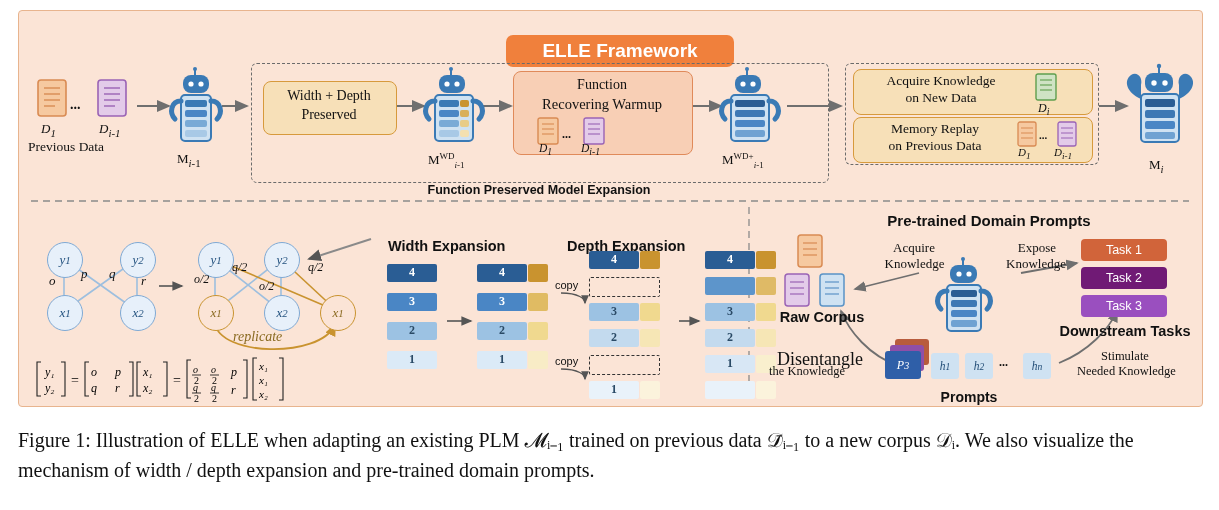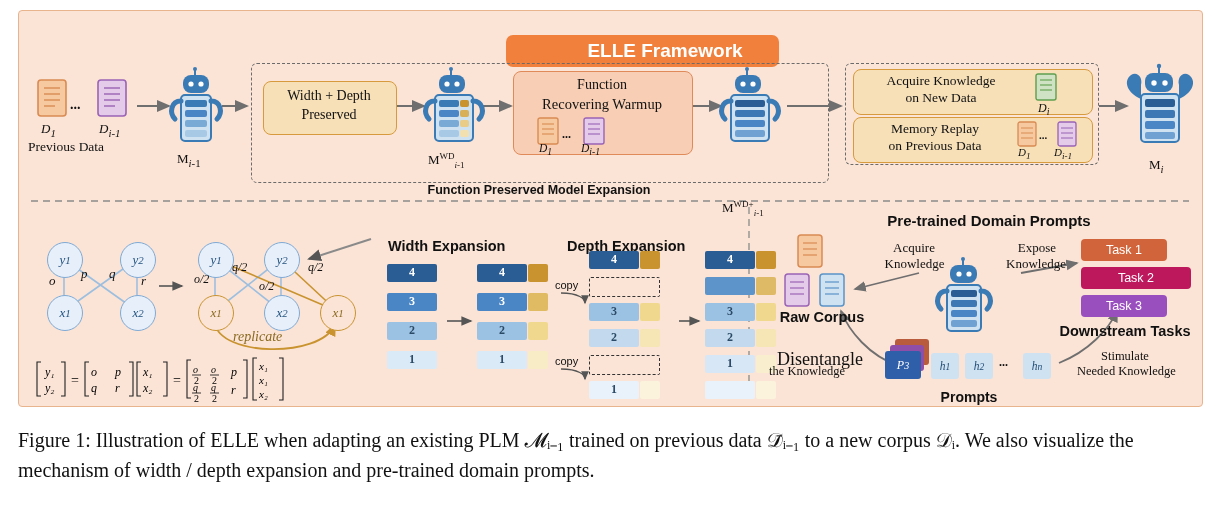--- a/index.html
+++ b/index.html
@@ -3,21 +3,21 @@
 <meta charset="utf-8">
 <style>
   html,body{margin:0;padding:0;background:#ffffff;}
   body{width:1219px;height:510px;font-family:"Liberation Serif",serif;color:#111;position:relative;overflow:hidden;}
   #fig{position:absolute;left:18px;top:10px;width:1183px;height:395px;background:#fbe4d6;border:1px solid #e8b48e;border-radius:4px;}
   .dashed{position:absolute;border:1.6px dashed #6b6b6b;border-radius:6px;}
   .solidbox{position:absolute;border:1.6px solid #d79a3c;border-radius:8px;background:#f7e0b8;}
   .pinkbox{position:absolute;border:1.6px solid #e08a5a;border-radius:8px;background:#f8cfb5;}
   .lbl{position:absolute;font-family:"Liberation Serif",serif;}
   .center{text-align:center;}
-  .title-pill{position:absolute;left:487px;top:24px;width:228px;height:32px;background:#f0803c;border-radius:7px;color:#fff;font-size:19px;font-weight:bold;display:flex;align-items:center;justify-content:center;font-family:"Liberation Sans",sans-serif;padding-left:45px;}
+  .title-pill{position:absolute;left:487px;top:24px;width:228px;height:32px;background:#f0803c;border-radius:7px;color:#fff;font-size:19px;font-weight:bold;display:flex;align-items:center;justify-content:center;font-family:"Liberation Sans",sans-serif;}
   .cap{position:absolute;left:18px;top:425px;width:1185px;font-size:20px;line-height:30px;font-family:"Liberation Serif",serif;}
   svg{position:absolute;left:0;top:0;overflow:visible;}
   .doc{position:absolute;}
   .bar{position:absolute;border-radius:2px;}
   .nodecirc{position:absolute;border-radius:50%;display:flex;align-items:center;justify-content:center;font-style:italic;}
   .taskbox{position:absolute;border-radius:4px;color:#fff;font-size:12.5px;display:flex;align-items:center;justify-content:center;font-family:"Liberation Sans",sans-serif;}
   .stackbar{position:absolute;border-radius:3px;}
 </style>
 </head>
 <body>
@@ -184,21 +184,21 @@
         <circle cx="28" cy="0" r="2" fill="#3a7ab5"></circle>
       <rect x="12" y="26" width="38" height="46" rx="4" fill="#cfe2f2" stroke="#3a7ab5" stroke-width="2"></rect>
       <rect x="16" y="31" width="30" height="7" rx="2" fill="#2a5d94"></rect>
       <rect x="16" y="41" width="30" height="7" rx="2" fill="#3d78b4"></rect>
       <rect x="16" y="51" width="30" height="7" rx="2" fill="#4a86c5"></rect>
       <rect x="16" y="61" width="30" height="7" rx="2" fill="#6fa2d2"></rect>
       <path d="M12,32 C2,32 0,44 6,50" stroke="#3a7ab5" stroke-width="5" fill="none" stroke-linecap="round"></path>
       <path d="M50,32 C60,32 62,44 56,50" stroke="#3a7ab5" stroke-width="5" fill="none" stroke-linecap="round"></path>
     </svg>
   </div>
-  <div class="lbl" style="left:703px;top:140px;font-size:13px;margin-top:48px;">M<sup style="font-size:9px">WD+</sup><sub style="font-size:9px"><i>i</i>-1</sub></div>
+  <div class="lbl" style="left:703px;top:140px;font-size:13px;">M<sup style="font-size:9px">WD+</sup><sub style="font-size:9px"><i>i</i>-1</sub></div>
 
   <div class="solidbox" style="left:834px;top:58px;width:238px;height:44px;"></div>
   <div class="lbl center" style="left:834px;top:62px;width:176px;font-size:13.5px;">Acquire Knowledge</div>
   <div class="lbl center" style="left:834px;top:79px;width:176px;font-size:13.5px;">on New Data</div>
   <div class="doc" style="left:1016px;top:62px;">
     <svg width="22" height="28">
         <rect x="1" y="1" width="20" height="26" rx="2" fill="#cfe3c4" stroke="#5f9e4e" stroke-width="1.4"></rect>
         <line x1="5" y1="7" x2="17" y2="7" stroke="#5f9e4e" stroke-width="1.1"></line>
         <line x1="5" y1="12" x2="17" y2="12" stroke="#5f9e4e" stroke-width="1.1"></line>
         <line x1="5" y1="17" x2="17" y2="17" stroke="#5f9e4e" stroke-width="1.1"></line>
@@ -413,21 +413,21 @@
       <rect x="17" y="31" width="26" height="7" rx="2" fill="#2a5d94"></rect>
       <rect x="17" y="41" width="26" height="7" rx="2" fill="#3d78b4"></rect>
       <rect x="17" y="51" width="26" height="7" rx="2" fill="#4a86c5"></rect>
       <rect x="17" y="61" width="26" height="7" rx="2" fill="#6fa2d2"></rect>
       <path d="M13,32 C3,32 1,44 7,50" stroke="#3a7ab5" stroke-width="5" fill="none" stroke-linecap="round"></path>
       <path d="M47,32 C57,32 59,44 53,50" stroke="#3a7ab5" stroke-width="5" fill="none" stroke-linecap="round"></path>
     </svg>
   </div>
 
   <div class="taskbox" style="left:1062px;top:228px;width:86px;height:22px;background:#d1643a;">Task 1</div>
-  <div class="taskbox" style="left:1062px;top:256px;width:110px;height:22px;background:#be185d;">Task 2</div>
+  <div class="taskbox" style="left:1062px;top:256px;width:86px;height:22px;background:#701a75;">Task 2</div>
   <div class="taskbox" style="left:1062px;top:284px;width:86px;height:22px;background:#9a4fbf;">Task 3</div>
   <div class="lbl center" style="left:1032px;top:312px;width:148px;font-size:14.5px;font-weight:bold;font-family:'Liberation Sans',sans-serif;">Downstream Tasks</div>
 
   <div class="lbl" style="left:758px;top:338px;font-size:18px;">Disentangle</div>
   <div class="lbl" style="left:750px;top:353px;font-size:12.5px;">the Knowledge</div>
   <div class="lbl" style="left:1082px;top:338px;font-size:12.5px;">Stimulate</div>
   <div class="lbl" style="left:1058px;top:353px;font-size:12.5px;">Needed Knowledge</div>
 
   <div class="stackbar" style="left:876px;top:328px;width:34px;height:26px;background:#b85c3d;"></div>
   <div class="stackbar" style="left:871px;top:334px;width:34px;height:26px;background:#8f4fa8;"></div>

